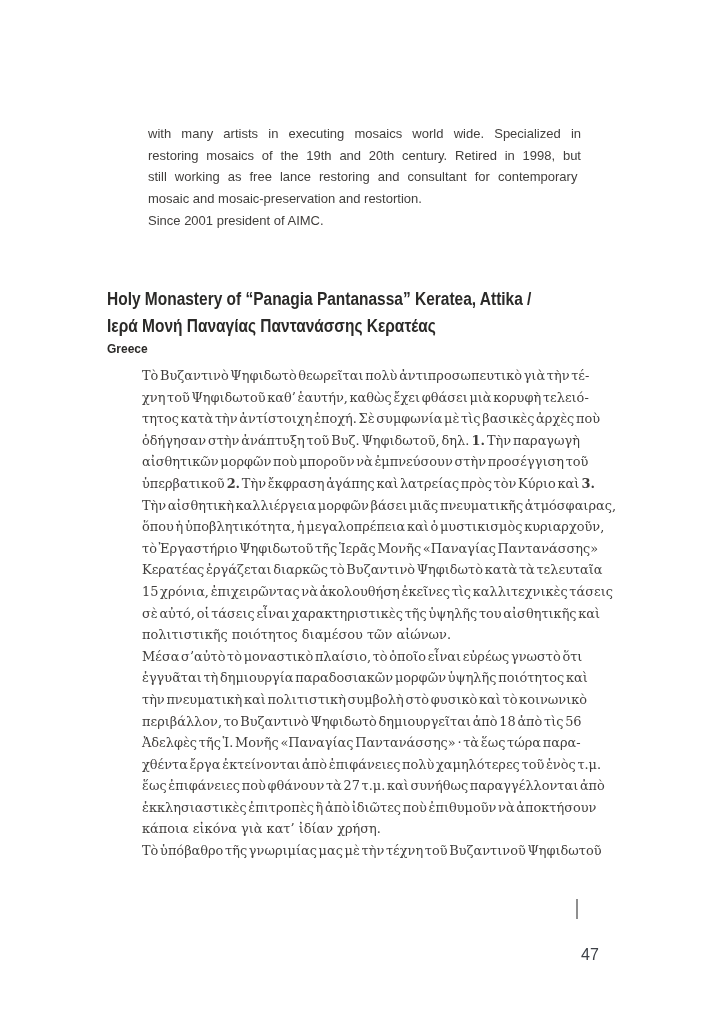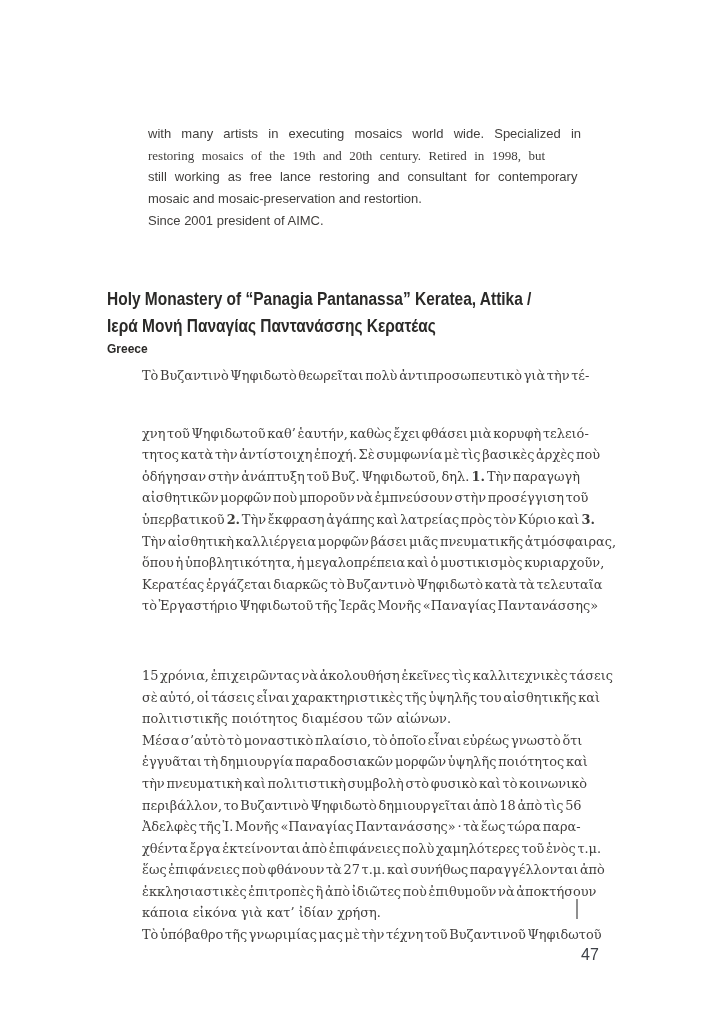--- a/index.html
+++ b/index.html
@@ -45,50 +45,50 @@
   }
 </style>
 </head>
 <body>
 
 <div class="page">
 
   <div class="intro">
     <div class="para">
         <div class="tline" style="word-spacing: 6.61px;"><span>with many artists in executing mosaics world wide. Specialized in</span></div>
-        <div class="tline" style="word-spacing: 4.17px; font-family: Liberation Serif, serif;"><span>restoring mosaics of the 19th and 20th century. Retired in 1998, but</span></div>
+        <div class="tline" style="word-spacing: 4.17px;"><span>restoring mosaics of the 19th and 20th century. Retired in 1998, but</span></div>
         <div class="tline" style="word-spacing: 4.44px;"><span>still working as free lance restoring and consultant for contemporary</span></div>
         <div class="tline"><span>mosaic and mosaic-preservation and restortion.</span></div>
       </div>
     <div class="para">
         <div class="tline"><span>Since 2001 president of AIMC.</span></div>
       </div>
   </div>
 
   <div class="heading">
     <h1>
       <span>Holy Monastery of “Panagia Pantanassa” Keratea, Attika /</span>
       <span>Ιερά Μονή Παναγίας Παντανάσσης Κερατέας</span>
     </h1>
     <div class="country">Greece</div>
   </div>
 
   <div class="body-el">
     <div class="para">
         <div class="tline" style="word-spacing: -2.4px;"><span>Τὸ Βυζαντινὸ Ψηφιδωτὸ θεωρεῖται πολὺ ἀντιπροσωπευτικὸ γιὰ τὴν τέ-</span></div>
-        <div class="tline" style="word-spacing: -2.4px; margin-top: 36px;"><span>χνη τοῦ Ψηφιδωτοῦ καθ’ ἑαυτήν, καθὼς ἔχει φθάσει μιὰ κορυφὴ τελειό-</span></div>
+        <div class="tline" style="word-spacing: -2.4px;"><span>χνη τοῦ Ψηφιδωτοῦ καθ’ ἑαυτήν, καθὼς ἔχει φθάσει μιὰ κορυφὴ τελειό-</span></div>
         <div class="tline" style="word-spacing: -2.4px;"><span>τητος κατὰ τὴν ἀντίστοιχη ἐποχή. Σὲ συμφωνία μὲ τὶς βασικὲς ἀρχὲς ποὺ</span></div>
         <div class="tline" style="word-spacing: -2.23px;"><span>ὁδήγησαν στὴν ἀνάπτυξη τοῦ Βυζ. Ψηφιδωτοῦ, δηλ.<b> 1.</b> Τὴν παραγωγὴ</span></div>
         <div class="tline" style="word-spacing: -2.4px;"><span>αἰσθητικῶν μορφῶν ποὺ μποροῦν νὰ ἐμπνεύσουν στὴν προσέγγιση τοῦ</span></div>
         <div class="tline" style="word-spacing: -2.4px;"><span>ὑπερβατικοῦ<b> 2.</b> Τὴν ἔκφραση ἀγάπης καὶ λατρείας πρὸς τὸν Κύριο καὶ<b> 3.</b></span></div>
         <div class="tline" style="word-spacing: -2.4px;"><span>Τὴν αἰσθητικὴ καλλιέργεια μορφῶν βάσει μιᾶς πνευματικῆς ἀτμόσφαιρας,</span></div>
         <div class="tline" style="word-spacing: -2.4px;"><span>ὅπου ἡ ὑποβλητικότητα, ἡ μεγαλοπρέπεια καὶ ὁ μυστικισμὸς κυριαρχοῦν,</span></div>
+        <div class="tline" style="word-spacing: -2.4px;"><span>τὸ Ἐργαστήριο Ψηφιδωτοῦ τῆς Ἱερᾶς Μονῆς «Παναγίας Παντανάσσης»</span></div>
         <div class="tline" style="word-spacing: -2.4px;"><span>Κερατέας ἐργάζεται διαρκῶς τὸ Βυζαντινὸ Ψηφιδωτὸ κατὰ τὰ τελευταῖα</span></div>
-        <div class="tline" style="word-spacing: -2.4px;"><span>τὸ Ἐργαστήριο Ψηφιδωτοῦ τῆς Ἱερᾶς Μονῆς «Παναγίας Παντανάσσης»</span></div>
-        <div class="tline" style="word-spacing: -2.4px; margin-top: 48px;"><span>15 χρόνια, ἐπιχειρῶντας νὰ ἀκολουθήση ἐκεῖνες τὶς καλλιτεχνικὲς τάσεις</span></div>
+        <div class="tline" style="word-spacing: -2.4px;"><span>15 χρόνια, ἐπιχειρῶντας νὰ ἀκολουθήση ἐκεῖνες τὶς καλλιτεχνικὲς τάσεις</span></div>
         <div class="tline" style="word-spacing: -2.4px;"><span>σὲ αὐτό, οἱ τάσεις εἶναι χαρακτηριστικὲς τῆς ὑψηλῆς του αἰσθητικῆς καὶ</span></div>
         <div class="tline"><span>πολιτιστικῆς ποιότητος διαμέσου τῶν αἰώνων.</span></div>
       </div>
     <div class="para">
         <div class="tline" style="word-spacing: -2.4px;"><span>Μέσα σ’αὐτὸ τὸ μοναστικὸ πλαίσιο, τὸ ὁποῖο εἶναι εὐρέως γνωστὸ ὅτι</span></div>
         <div class="tline" style="word-spacing: -2.4px;"><span>ἐγγυᾶται τὴ δημιουργία παραδοσιακῶν μορφῶν ὑψηλῆς ποιότητος καὶ</span></div>
         <div class="tline" style="word-spacing: -2.4px; text-align: center;"><span>τὴν πνευματικὴ καὶ πολιτιστικὴ συμβολὴ στὸ φυσικὸ καὶ τὸ κοινωνικὸ</span></div>
         <div class="tline" style="word-spacing: -2.4px;"><span>περιβάλλον, το Βυζαντινὸ Ψηφιδωτὸ δημιουργεῖται ἀπὸ 18 ἀπὸ τὶς 56</span></div>
         <div class="tline" style="word-spacing: -2.4px;"><span>Ἀδελφὲς τῆς Ἱ. Μονῆς «Παναγίας Παντανάσσης» · τὰ ἕως τώρα παρα-</span></div>
         <div class="tline" style="word-spacing: -2.4px;"><span>χθέντα ἔργα ἐκτείνονται ἀπὸ ἐπιφάνειες πολὺ χαμηλότερες τοῦ ἑνὸς τ.μ.</span></div>

